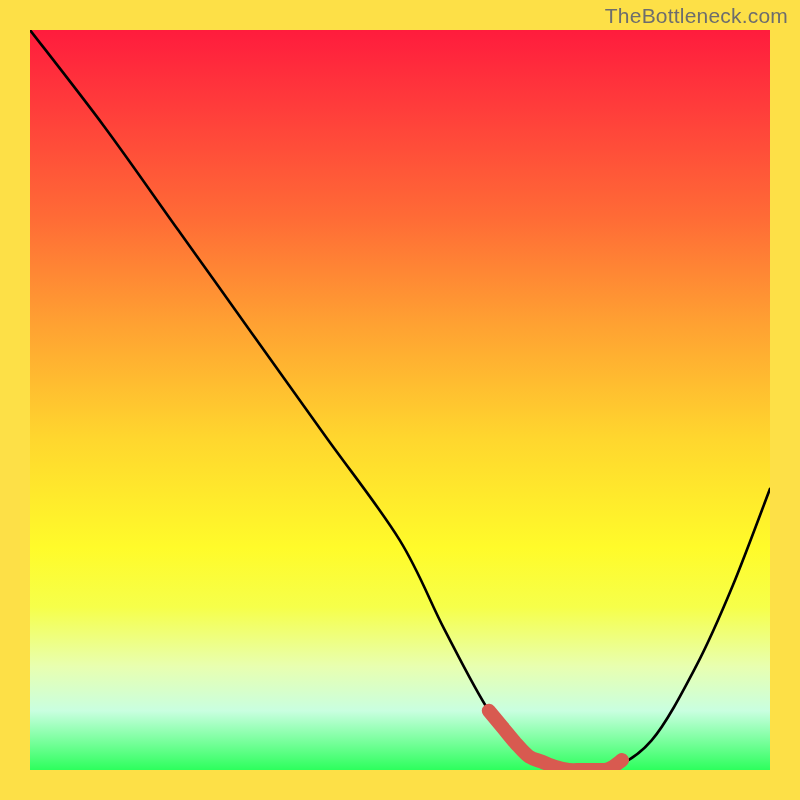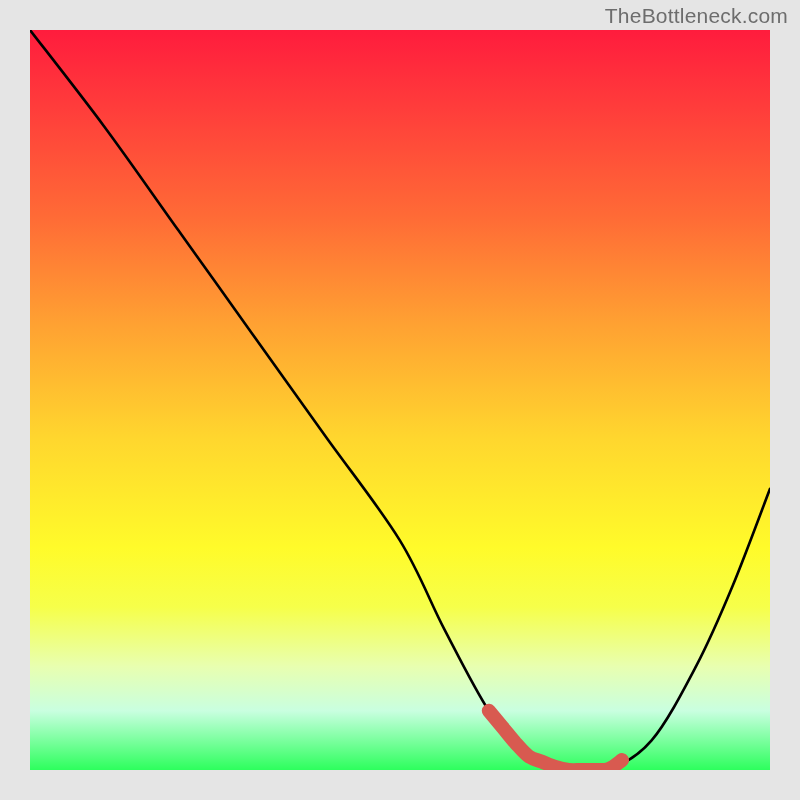--- a/index.html
+++ b/index.html
@@ -10,21 +10,21 @@
     background: #000;
     overflow: hidden;
     font-family: Arial, Helvetica, sans-serif;
   }
   .frame {
     position: absolute;
     left: 0;
     top: 0;
     width: 800px;
     height: 800px;
-    background: #e5e5e5;
+    background: #fde047;
   }
   .plot {
     position: absolute;
     left: 30px;
     top: 30px;
     width: 740px;
     height: 740px;
     background: linear-gradient(to bottom,
       #ff1c3d 0%,
       #ff3b3b 10%,

